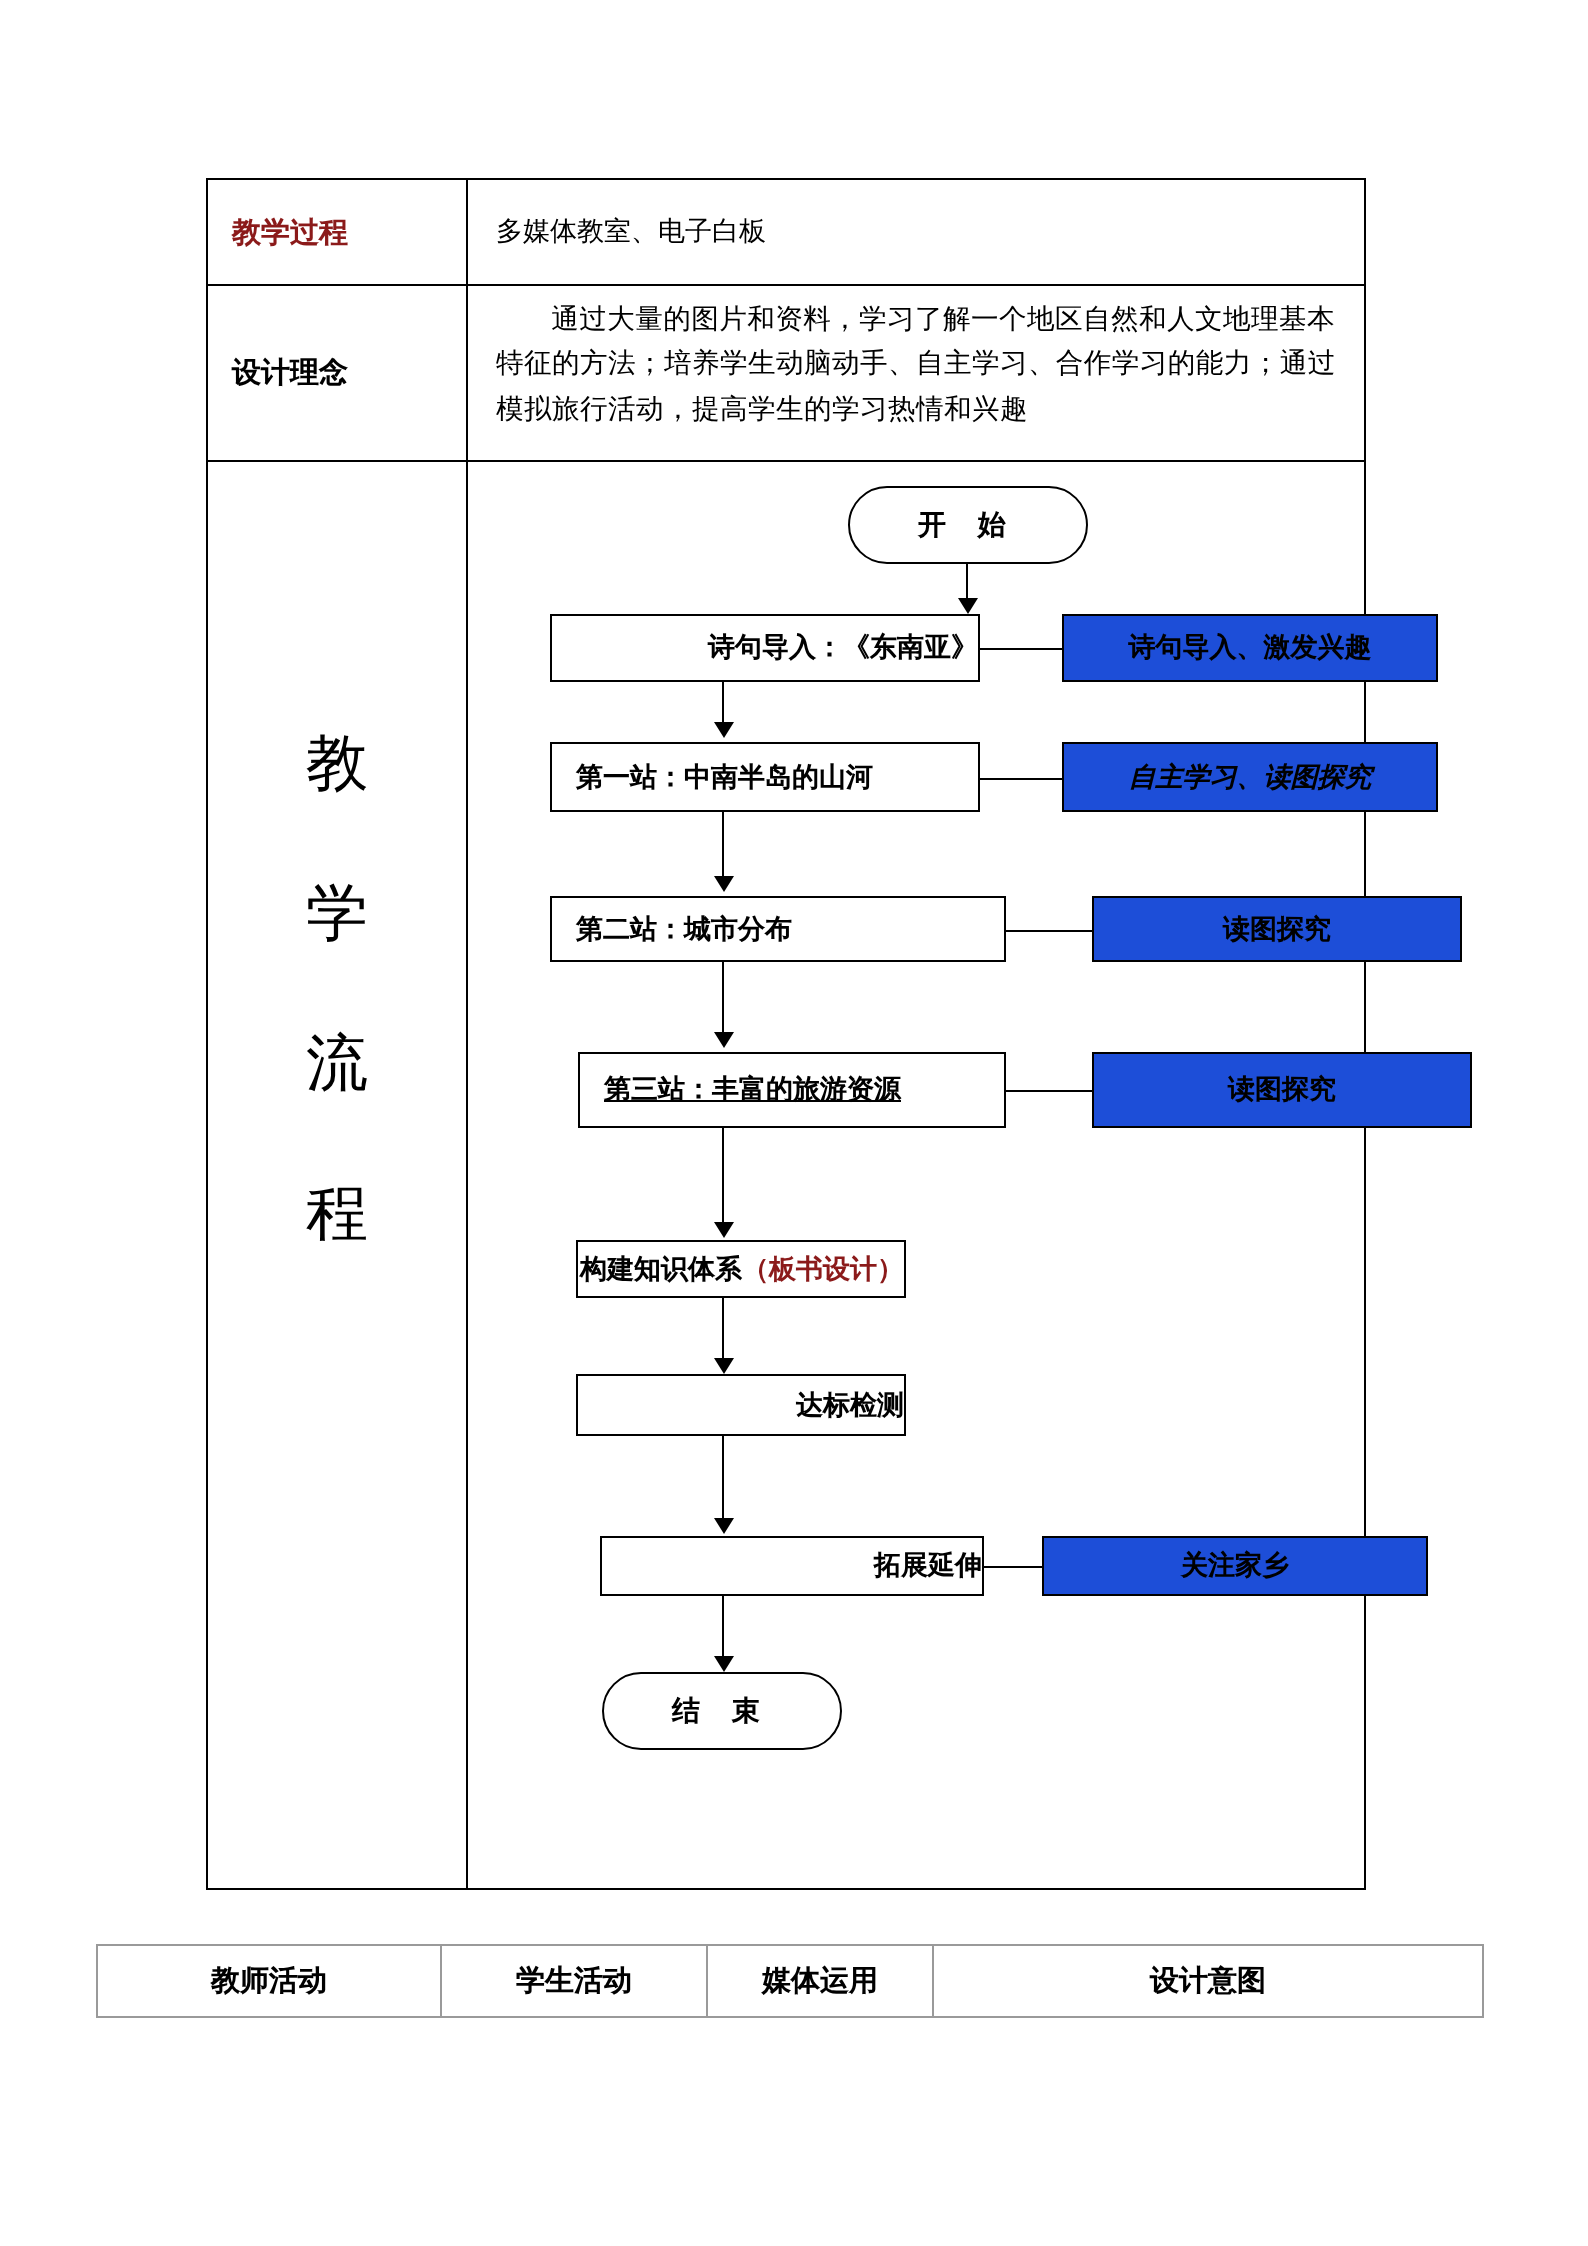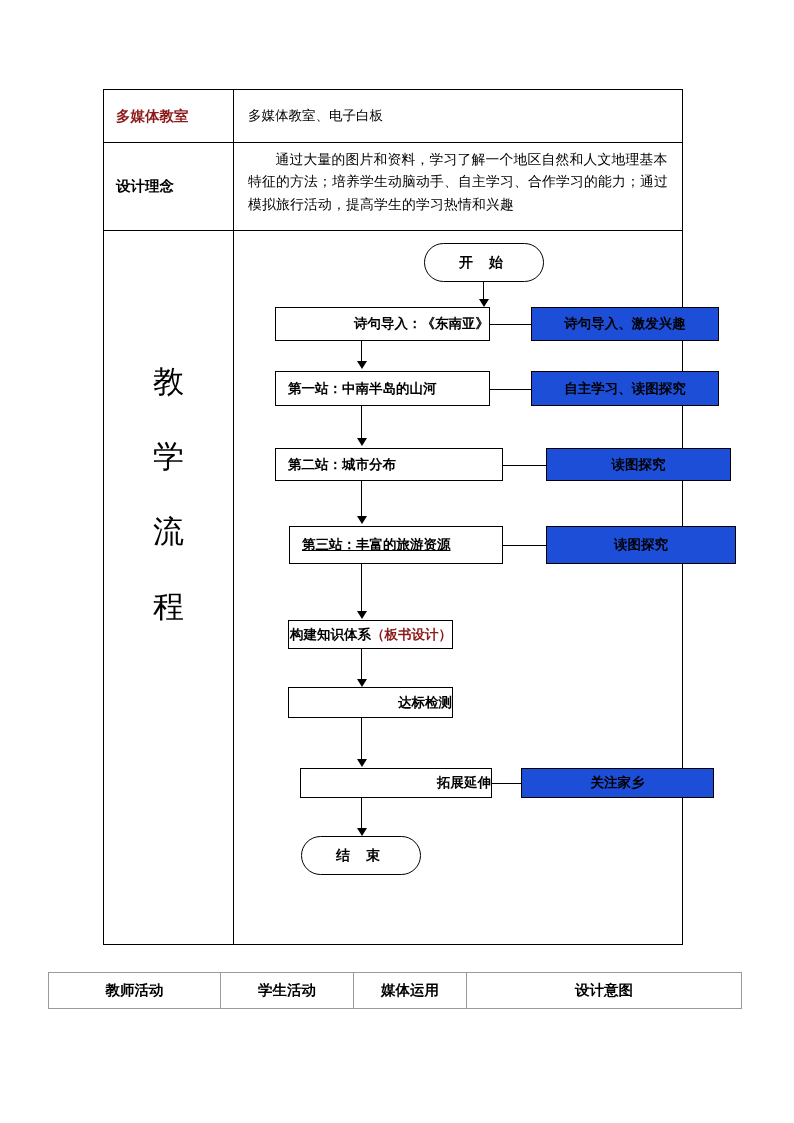--- a/index.html
+++ b/index.html
@@ -176,21 +176,21 @@
     color: #000000;
   }
   #bottom-table .bt-cell:last-child { border-right: none; }
 </style>
 </head>
 <body>
 
 <div id="main-table">
 
   <div class="tbl-row bordered-bottom" id="row-prep">
-    <div class="cell-label">多媒体教室</div>
+    <div class="cell-label">教学过程</div>
     <div class="cell-body">
       <div id="prep-value">多媒体教室、电子白板</div>
     </div>
   </div>
 
   <div class="tbl-row bordered-bottom" id="row-idea">
     <div class="cell-label">设计理念</div>
     <div class="cell-body">
       <div id="idea-paragraph">通过大量的图片和资料，学习了解一个地区自然和人文地理基本特征的方法；培养学生动脑动手、自主学习、合作学习的能力；通过模拟旅行活动，提高学生的学习热情和兴趣</div>
     </div>
@@ -224,21 +224,21 @@
           <span>诗句导入、激发兴趣</span>
         </div>
 
         <div class="vline" style="left:127px; top:110px; height:26px;"></div>
         <div class="arrowhead" style="left:123px; top:130px;"></div>
 
         <div class="node left" style="left:41px; top:140px; width:215px; height:35px;">
           <span>第一站：中南半岛的山河</span>
         </div>
         <div class="hline" style="left:256px; top:158px; width:42px;"></div>
-        <div class="note" style="left:297px; top:140px; width:188px; height:35px;">
+        <div class="note" style="left:297px; top:140px; width:188px; height:35px;font-style:italic;">
           <span>自主学习、读图探究</span>
         </div>
 
         <div class="vline" style="left:127px; top:175px; height:38px;"></div>
         <div class="arrowhead" style="left:123px; top:207px;"></div>
 
         <div class="node left" style="left:41px; top:217px; width:228px; height:33px;">
           <span>第二站：城市分布</span>
         </div>
         <div class="hline" style="left:269px; top:234px; width:44px;"></div>

